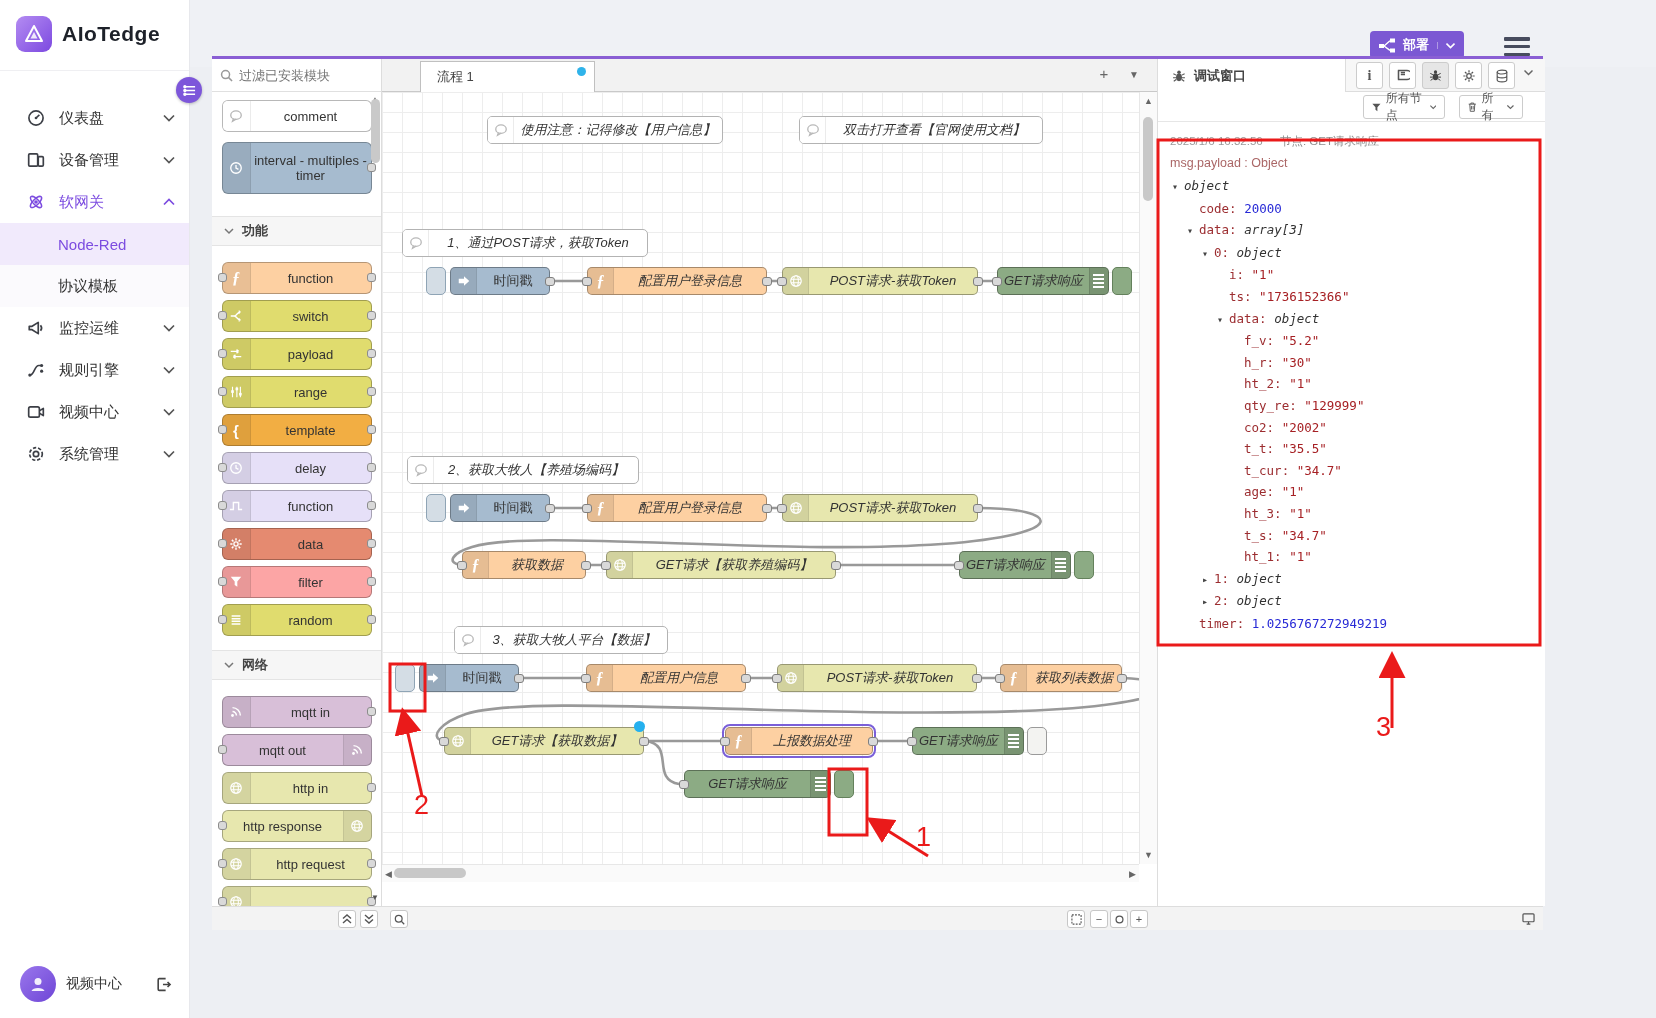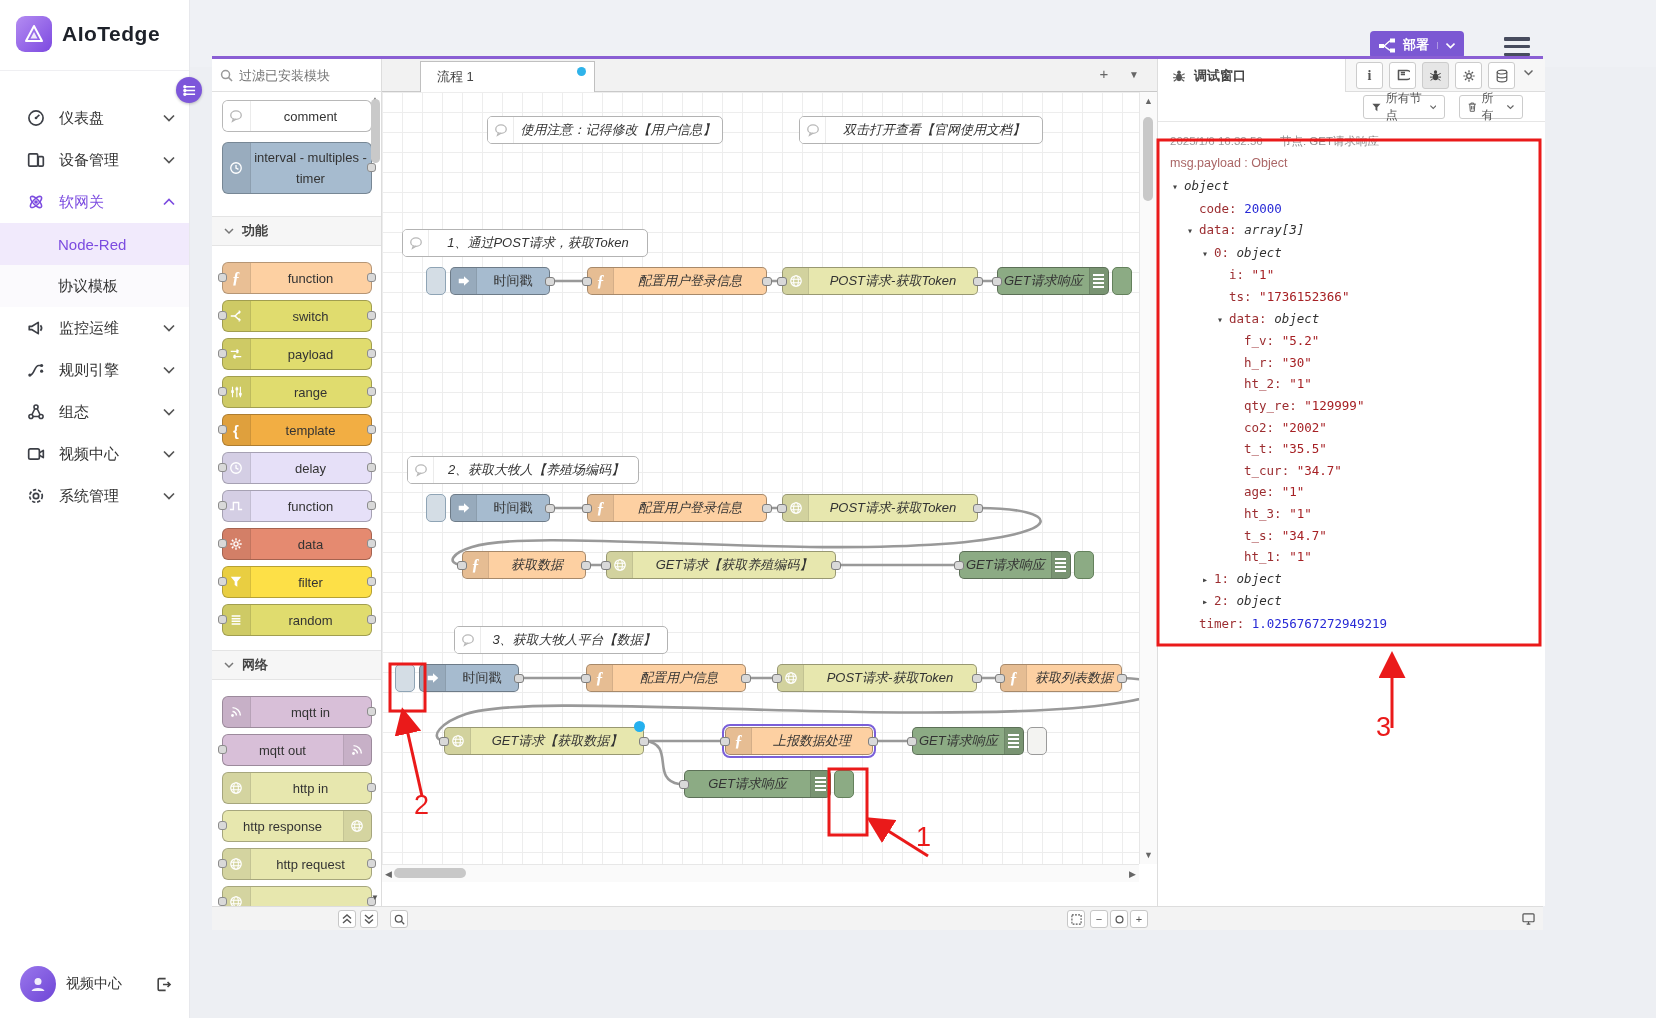--- a/index.html
+++ b/index.html
@@ -68,21 +68,21 @@
   .pitem { position:relative; width:150px; height:32px; margin:6px auto 0;
     border:1px solid rgba(0,0,0,.28); border-radius:6px; display:flex;
     align-items:center; font-size:13px; color:#333; cursor:grab; }
   .pitem .pstrip { width:28px; align-self:stretch; background:rgba(0,0,0,.08);
     border-right:1px solid rgba(0,0,0,.08); display:flex; align-items:center;
     justify-content:center; color:#fff; border-radius:5px 0 0 5px; }
   .pitem .pstrip.right { border-right:none; border-left:1px solid rgba(0,0,0,.08);
     border-radius:0 5px 5px 0; }
   .pitem .plabel { flex:1; text-align:center; }
   .pitem.tall { height:52px; margin-top:10px; margin-bottom:22px; }
-  .pitem.tall .plabel { line-height:21px; }
+  .pitem.tall .plabel { line-height:15px; }
   .pitem.comment-item { background:#fff; }
   .pitem.comment-item .pstrip { background:#fff; color:#b5b5b5; }
   .pport { position:absolute; width:9px; height:9px; background:#d9d9d9;
     border:1px solid #8c8c8c; border-radius:3px; top:50%; margin-top:-5px; }
   .pport.in { left:-5px; } .pport.out { right:-5px; }
   .psec-head { height:30px; margin:14px 0 16px; background:#f6f6f6;
     border-top:1px solid #e4e4e4; border-bottom:1px solid #e4e4e4;
     display:flex; align-items:center; gap:8px; padding:0 12px;
     font-size:13px; font-weight:bold; color:#444; cursor:pointer; }
   .psec-head .chev { color:#777; display:flex; }
@@ -275,36 +275,20 @@
         <span class="ni-label">规则引擎</span>
         <span class="ni-chev">
           <svg width="12" height="10" viewBox="0 0 12 10">
             <path d="M1 2.5 L6 7.5 L11 2.5" fill="none" stroke="currentColor" stroke-width="1.7"></path>
           </svg>
         </span>
       </div>
       <div class="nav-item">
         <span class="ni-icon">
           <svg width="18" height="18" viewBox="0 0 16 16">
-            <circle cx="8" cy="3.5" r="1.8" fill="none" stroke="currentColor" stroke-width="1.4"></circle>
-            <circle cx="3.5" cy="12" r="1.8" fill="none" stroke="currentColor" stroke-width="1.4"></circle>
-            <circle cx="12.5" cy="12" r="1.8" fill="none" stroke="currentColor" stroke-width="1.4"></circle>
-            <path d="M7 5 L4.3 10.5 M9 5 L11.7 10.5 M5.3 12 H10.7" stroke="currentColor" stroke-width="1.3"></path>
-          </svg>
-        </span>
-        <span class="ni-label">组态</span>
-        <span class="ni-chev">
-          <svg width="12" height="10" viewBox="0 0 12 10">
-            <path d="M1 2.5 L6 7.5 L11 2.5" fill="none" stroke="currentColor" stroke-width="1.7"></path>
-          </svg>
-        </span>
-      </div>
-      <div class="nav-item">
-        <span class="ni-icon">
-          <svg width="18" height="18" viewBox="0 0 16 16">
             <rect x="1.5" y="3.5" width="9.5" height="9" rx="1.5" fill="none" stroke="currentColor" stroke-width="1.5"></rect>
             <path d="M11 7 L14.5 4.8 V11.2 L11 9" fill="none" stroke="currentColor" stroke-width="1.5" stroke-linejoin="round"></path>
           </svg>
         </span>
         <span class="ni-label">视频中心</span>
         <span class="ni-chev">
           <svg width="12" height="10" viewBox="0 0 12 10">
             <path d="M1 2.5 L6 7.5 L11 2.5" fill="none" stroke="currentColor" stroke-width="1.7"></path>
           </svg>
         </span>
@@ -485,21 +469,21 @@
           <span class="pstrip">
             <svg width="14" height="14" viewBox="0 0 16 16">
               <circle cx="8" cy="8" r="2.4" fill="none" stroke="currentColor" stroke-width="1.5"></circle>
               <path d="M8 1.5 V4 M8 12 V14.5 M1.5 8 H4 M12 8 H14.5 M3.3 3.3 L5.1 5.1 M10.9 10.9 L12.7 12.7 M12.7 3.3 L10.9 5.1 M5.1 10.9 L3.3 12.7" stroke="currentColor" stroke-width="1.7"></path>
             </svg>
           </span>
           <span class="plabel">data</span>
           <span class="pport in"></span>
           <span class="pport out"></span>
         </div>
-        <div class="pitem" style="background: #fde047;">
+        <div class="pitem" style="background: #fca5a5;">
           <span class="pstrip">
             <svg width="14" height="14" viewBox="0 0 16 16">
               <path d="M2 2 H14 L9.5 7.5 V13.5 L6.5 11.5 V7.5 Z" fill="currentColor"></path>
             </svg>
           </span>
           <span class="plabel">filter</span>
           <span class="pport in"></span>
           <span class="pport out"></span>
         </div>
         <div class="pitem" style="background: rgb(224, 220, 110);">

